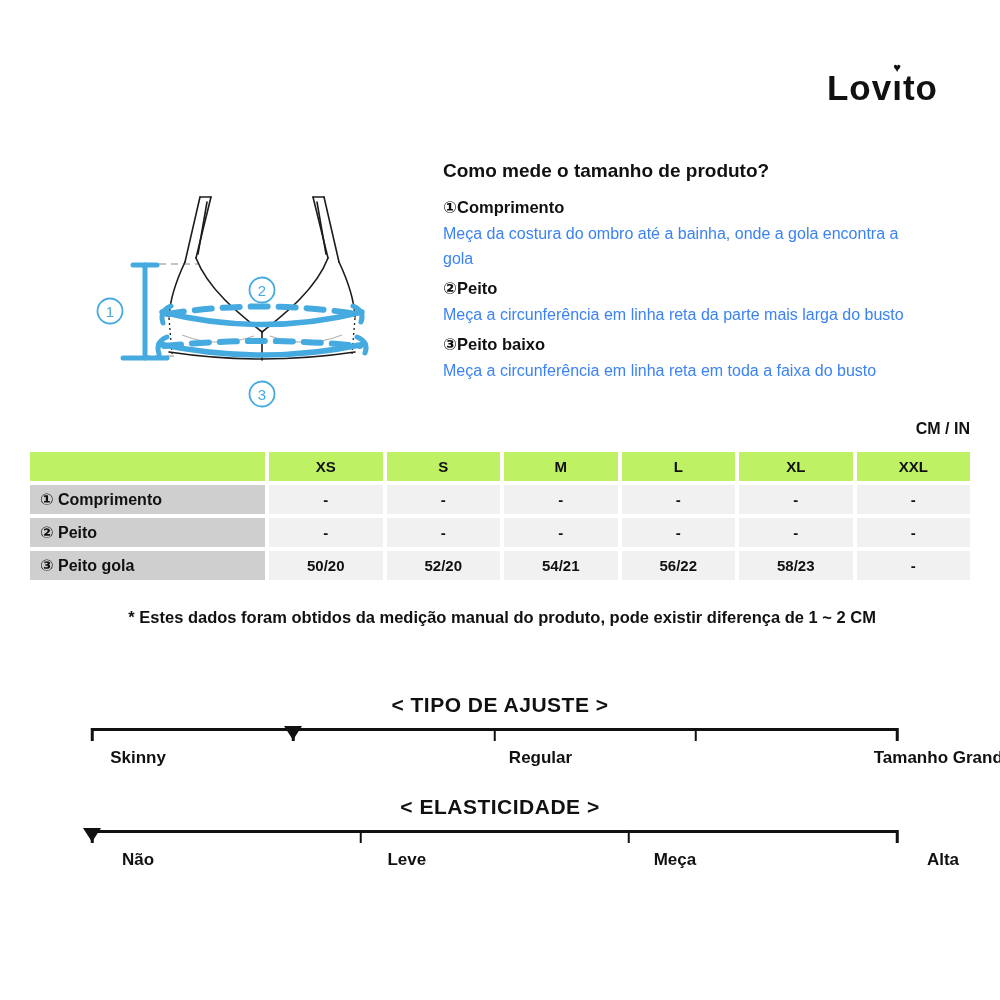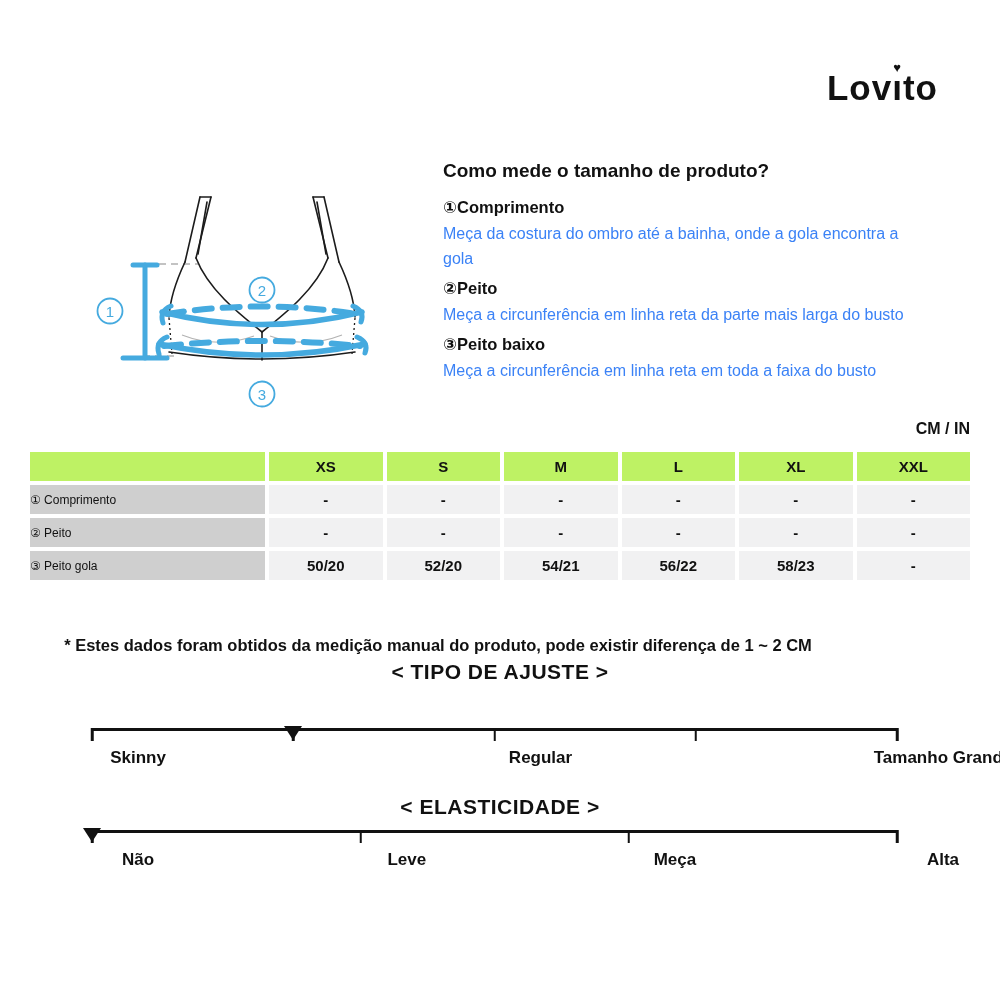--- a/index.html
+++ b/index.html
@@ -27,31 +27,31 @@
   .howto-item:nth-of-type(2) .howto-item-desc { max-width:480px; }
   .howto-item:nth-of-type(3) .howto-item-desc { max-width:545px; }
 
   
   .unit-label { position:absolute; top:420px; right:30px; font-size:16px; font-weight:700; }
   .size-table { position:absolute; left:30px; top:452px; width:940px;
     display:grid; grid-template-columns:235px repeat(6, 1fr); gap:4px; }
   .size-table .cell { height:29px; display:flex; align-items:center; justify-content:center;
     font-size:15px; background:#f1f1f2; }
   .size-table .head { background:#bef264; font-weight:700; }
-  .size-table .rowlabel { background:#cfcfcf; justify-content:flex-start; 
-    font-size:12px; font-weight:400; }
+  .size-table .rowlabel { background:#cfcfcf; justify-content:flex-start; padding-left:10px;
+    font-size:16px; font-weight:700; }
   .size-table .val { font-weight:700; }
 
-  .footnote { position:absolute; top:636px; left:0; width:876px; text-align:center;
+  .footnote { position:absolute; top:608px; left:0; width:876px; text-align:right;
     font-size:16.5px; font-weight:700; }
 
   
   .slider-title { position:absolute; left:0; width:1000px; text-align:center;
     font-size:21px; font-weight:700; letter-spacing:.5px; }
-  .slider-title.s0 { top:660px; }
+  .slider-title.s0 { top:693px; }
   .slider-title.s1 { top:795px; }
   .track { position:absolute; left:92px; width:805px; height:3px; background:#111; }
   .track.s0 { top:728px; }
   .track.s1 { top:830px; }
   .tick { position:absolute; top:0; width:2.5px; height:13px; background:#111; transform:translateX(-50%); }
   .marker { position:absolute; top:-2px; width:0; height:0; transform:translateX(-50%);
     border-left:9px solid transparent; border-right:9px solid transparent; border-top:14px solid #111; }
   .slider-labels { position:absolute; left:92px; width:805px; height:24px; }
   .slider-labels.s0 { top:748px; }
   .slider-labels.s1 { top:850px; }

